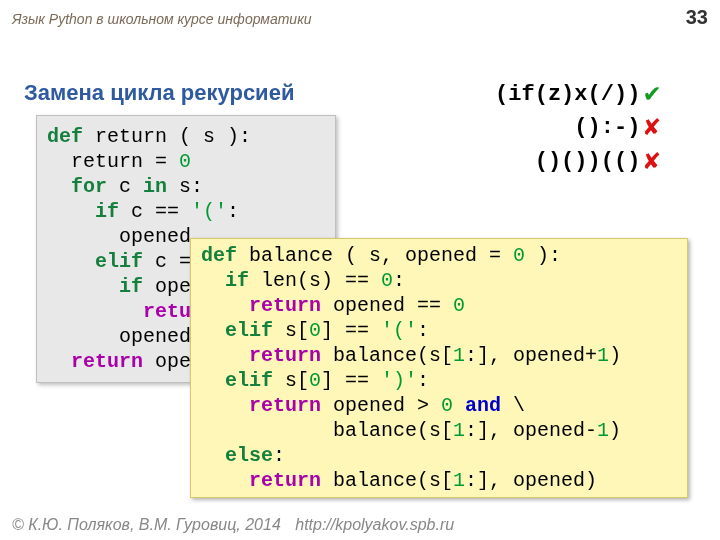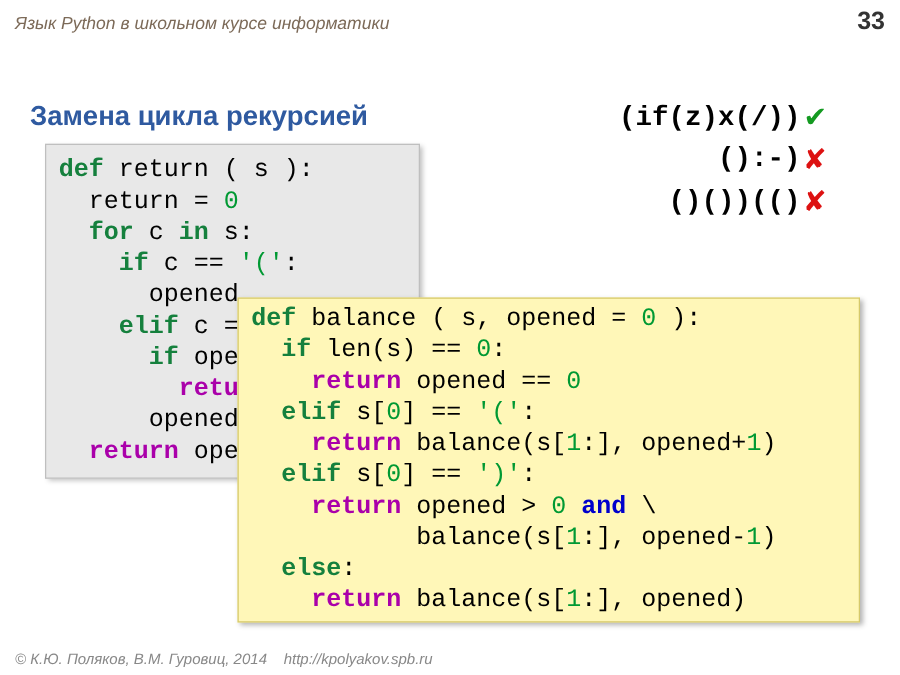--- a/index.html
+++ b/index.html
@@ -27,21 +27,21 @@
   .num { color: #009933; }
   .str { color: #009933; }
   .ret { color: #aa00aa; font-weight: bold; }
   .op  { color: #0000cc; font-weight: bold; }
 
   .examples { position: absolute; top: 78px; right: 60px; font-family: "Courier New", monospace; font-size: 22px; font-weight: bold; text-align: right; line-height: 1.3; }
   .ex-row { display: flex; align-items: center; justify-content: flex-end; gap: 4px; }
   .check { color: #149a21; font-size: 26px; font-weight: bold; }
   .cross { color: #d11; font-size: 26px; font-weight: bold; }
 
-  .footer { position: absolute; bottom: 6px; left: 12px; font-size: 12px; font-style: italic; color: #888; }
+  .footer { position: absolute; bottom: 6px; left: 12px; font-size: 16px; font-style: italic; color: #888; }
   .footer a { color: #888; text-decoration: none; margin-left: 10px; }
 </style>
 </head>
 <body>
 
 <div class="slide">
 
   <div class="top-bar">
     <span>Язык Python в школьном курсе информатики</span>
     <span class="page-num">33</span>

